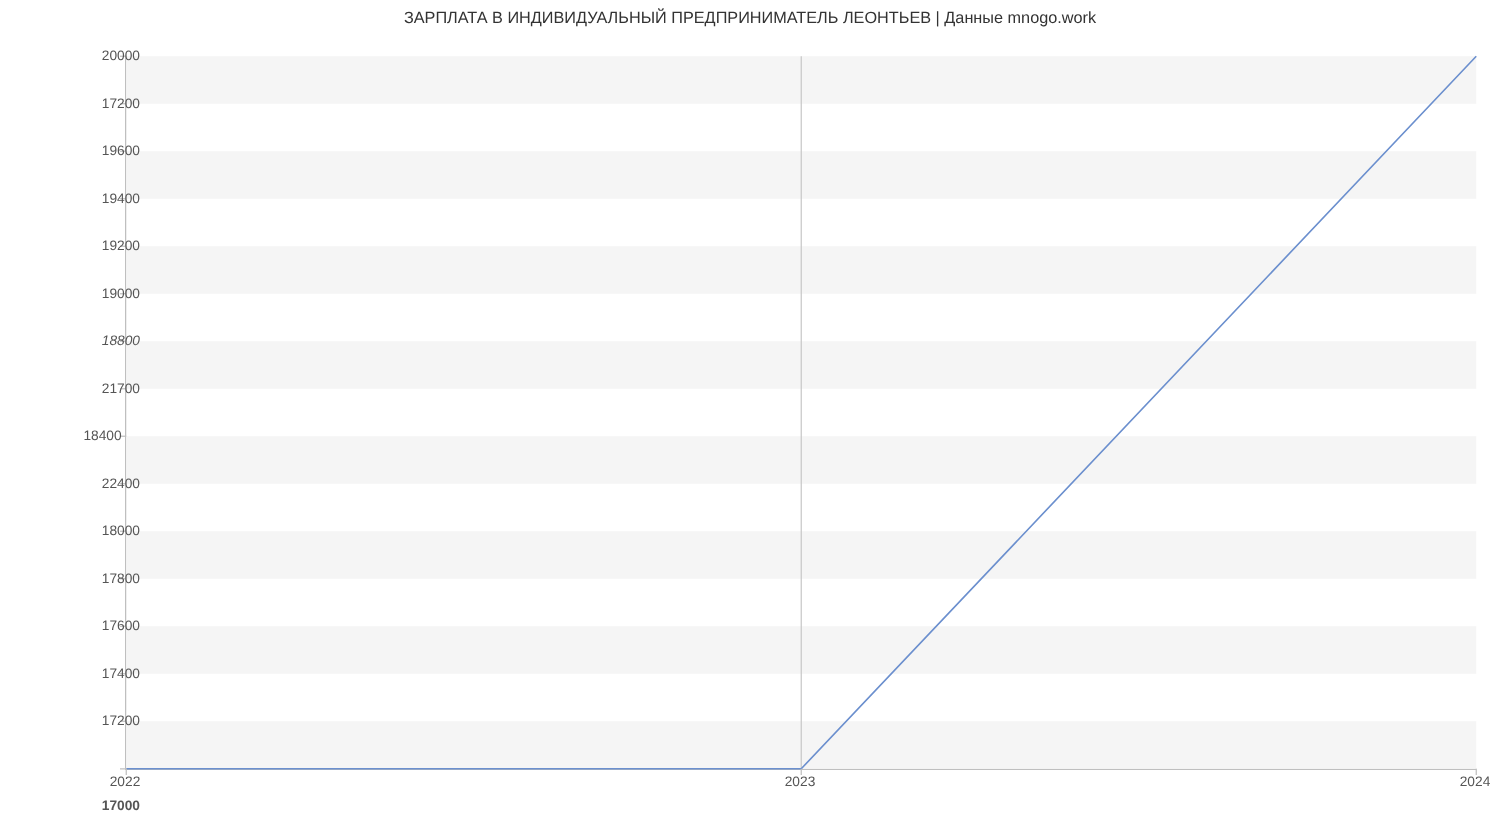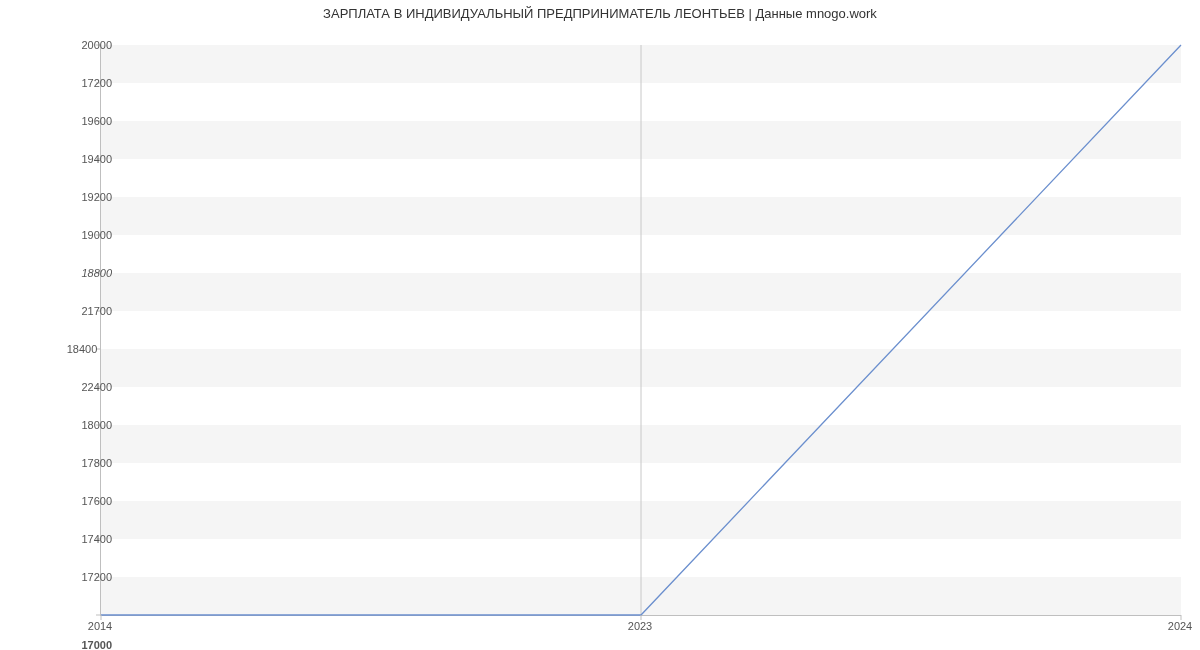--- a/index.html
+++ b/index.html
@@ -124,16 +124,16 @@
     <div class="y-tick-label" style="top: 387px;">22400</div>
     <div class="y-tick-label" style="top: 349px; text-align: center;">18400</div>
     <div class="y-tick-label" style="top: 311px;">21700</div>
     <div class="y-tick-label" style="top: 273px; font-style: italic;">18800</div>
     <div class="y-tick-label" style="top: 235px;">19000</div>
     <div class="y-tick-label" style="top: 197px;">19200</div>
     <div class="y-tick-label" style="top: 159px;">19400</div>
     <div class="y-tick-label" style="top: 121px;">19600</div>
     <div class="y-tick-label" style="top: 83px;">17200</div>
     <div class="y-tick-label" style="top: 45px;">20000</div>
-    <div class="x-tick-label" style="left: 100px;">2014</div>
+    <div class="x-tick-label" style="left: 100px;">2022</div>
     <div class="x-tick-label" style="left: 640px;">2023</div>
     <div class="x-tick-label" style="left: 1180px;">2024</div>
   </div>
 
 </body></html>

